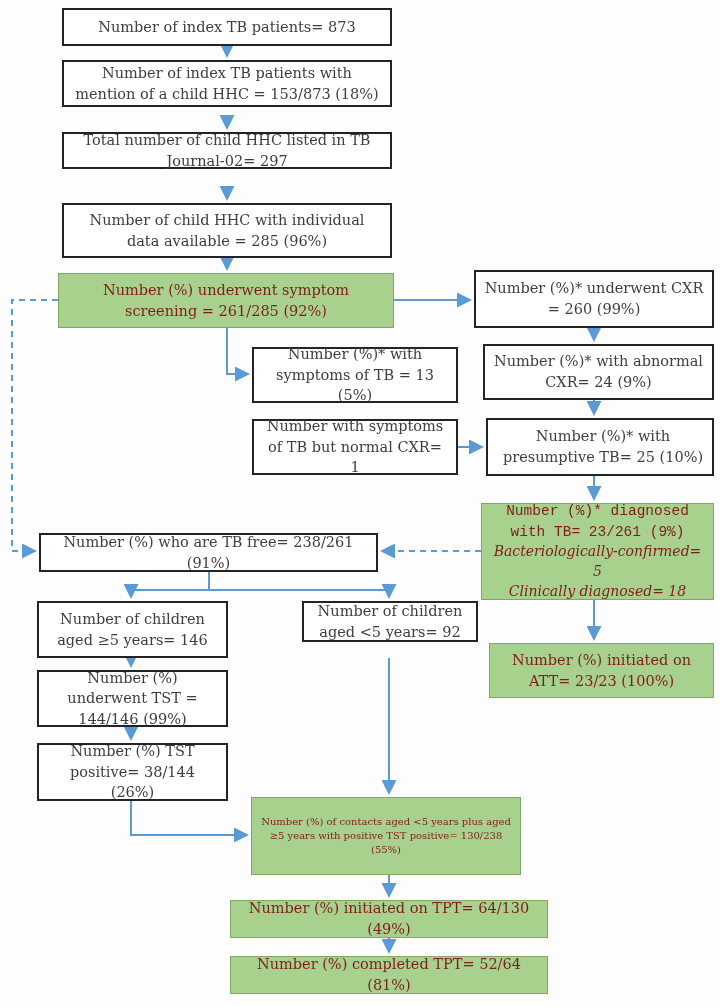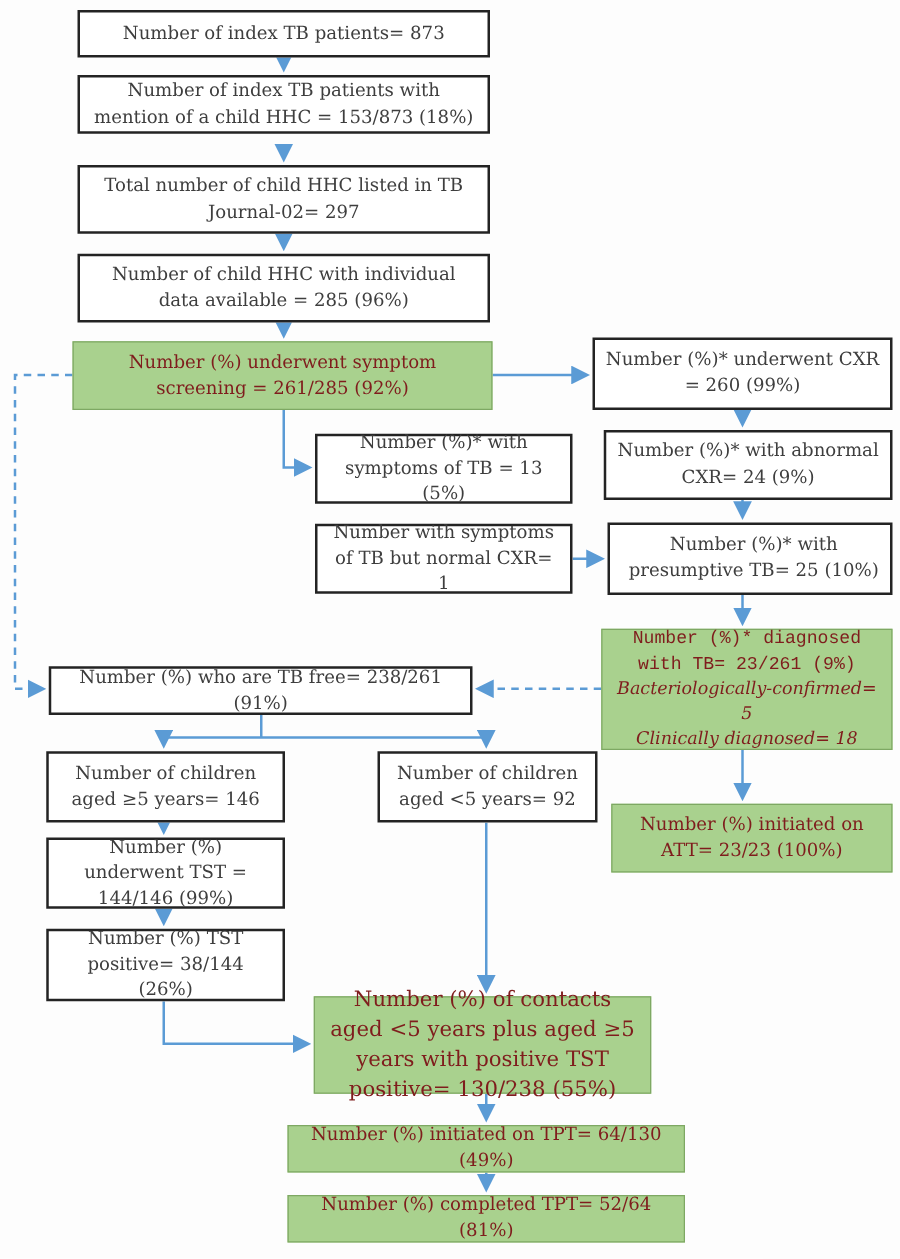--- a/index.html
+++ b/index.html
@@ -52,21 +52,21 @@
       <path d="M389 658 L389 792" marker-end="url(#arr)"></path>
       <path d="M389 875 L389 895" marker-end="url(#arr)"></path>
       <path d="M389 938 L389 951" marker-end="url(#arr)"></path>
     </g>
   </svg>
 
   <div class="box" style="left:62px;top:8px;width:330px;height:38px;text-align:right;">Number of index TB patients= 873</div>
 
   <div class="box" style="left:62px;top:60px;width:330px;height:47px;">Number of index TB patients with mention of a child HHC = 153/873 (18%)</div>
 
-  <div class="box" style="left:62px;top:132px;width:330px;height:55px;">Total number of child HHC listed in TB Journal-02= 297</div>
+  <div class="box" style="left:62px;top:132px;width:330px;height:37px;">Total number of child HHC listed in TB Journal-02= 297</div>
 
   <div class="box" style="left:62px;top:203px;width:330px;height:55px;">Number of child HHC with individual data available = 285 (96%)</div>
 
   <div class="box green" style="left:58px;top:273px;width:336px;height:55px;">Number (%) underwent symptom screening = 261/285 (92%)</div>
 
   <div class="box" style="left:474px;top:270px;width:240px;height:58px;">Number (%)* underwent CXR = 260 (99%)</div>
 
   <div class="box" style="left:252px;top:347px;width:206px;height:56px;">Number (%)* with symptoms of TB = 13 (5%)</div>
 
   <div class="box" style="left:483px;top:344px;width:231px;height:56px;">Number (%)* with abnormal CXR= 24 (9%)</div>
@@ -80,27 +80,27 @@
       <span class="main-line">Number (%)* diagnosed with TB= 23/261 (9%)</span>
       <span class="sub">Bacteriologically-confirmed= 5</span>
       <span class="sub">Clinically diagnosed= 18</span>
     </div>
   </div>
 
   <div class="box" style="left:39px;top:533px;width:339px;height:39px;">Number (%) who are TB free= 238/261 (91%)</div>
 
   <div class="box" style="left:37px;top:601px;width:191px;height:57px;">Number of children aged ≥5 years= 146</div>
 
-  <div class="box" style="left:302px;top:601px;width:176px;height:57px;">Number of children aged &lt;5 years= 92</div>
+  <div class="box" style="left:302px;top:601px;width:176px;height:41px;">Number of children aged &lt;5 years= 92</div>
 
   <div class="box green" style="left:489px;top:643px;width:225px;height:55px;">Number (%) initiated on ATT= 23/23 (100%)</div>
 
   <div class="box" style="left:37px;top:670px;width:191px;height:57px;">Number (%) underwent TST = 144/146 (99%)</div>
 
   <div class="box" style="left:37px;top:743px;width:191px;height:58px;">Number (%) TST positive= 38/144 (26%)</div>
 
-  <div class="box green" style="left:251px;top:797px;width:270px;height:78px;font-size:17px;">Number (%) of contacts aged &lt;5 years plus aged ≥5 years with positive TST positive= 130/238 (55%)</div>
+  <div class="box green" style="left:251px;top:797px;width:270px;height:78px;font-size:10px;">Number (%) of contacts aged &lt;5 years plus aged ≥5 years with positive TST positive= 130/238 (55%)</div>
 
   <div class="box green" style="left:230px;top:900px;width:318px;height:38px;">Number (%) initiated on TPT= 64/130 (49%)</div>
 
   <div class="box green" style="left:230px;top:956px;width:318px;height:38px;">Number (%) completed TPT= 52/64 (81%)</div>
 
 </div>
 
 </body></html>

